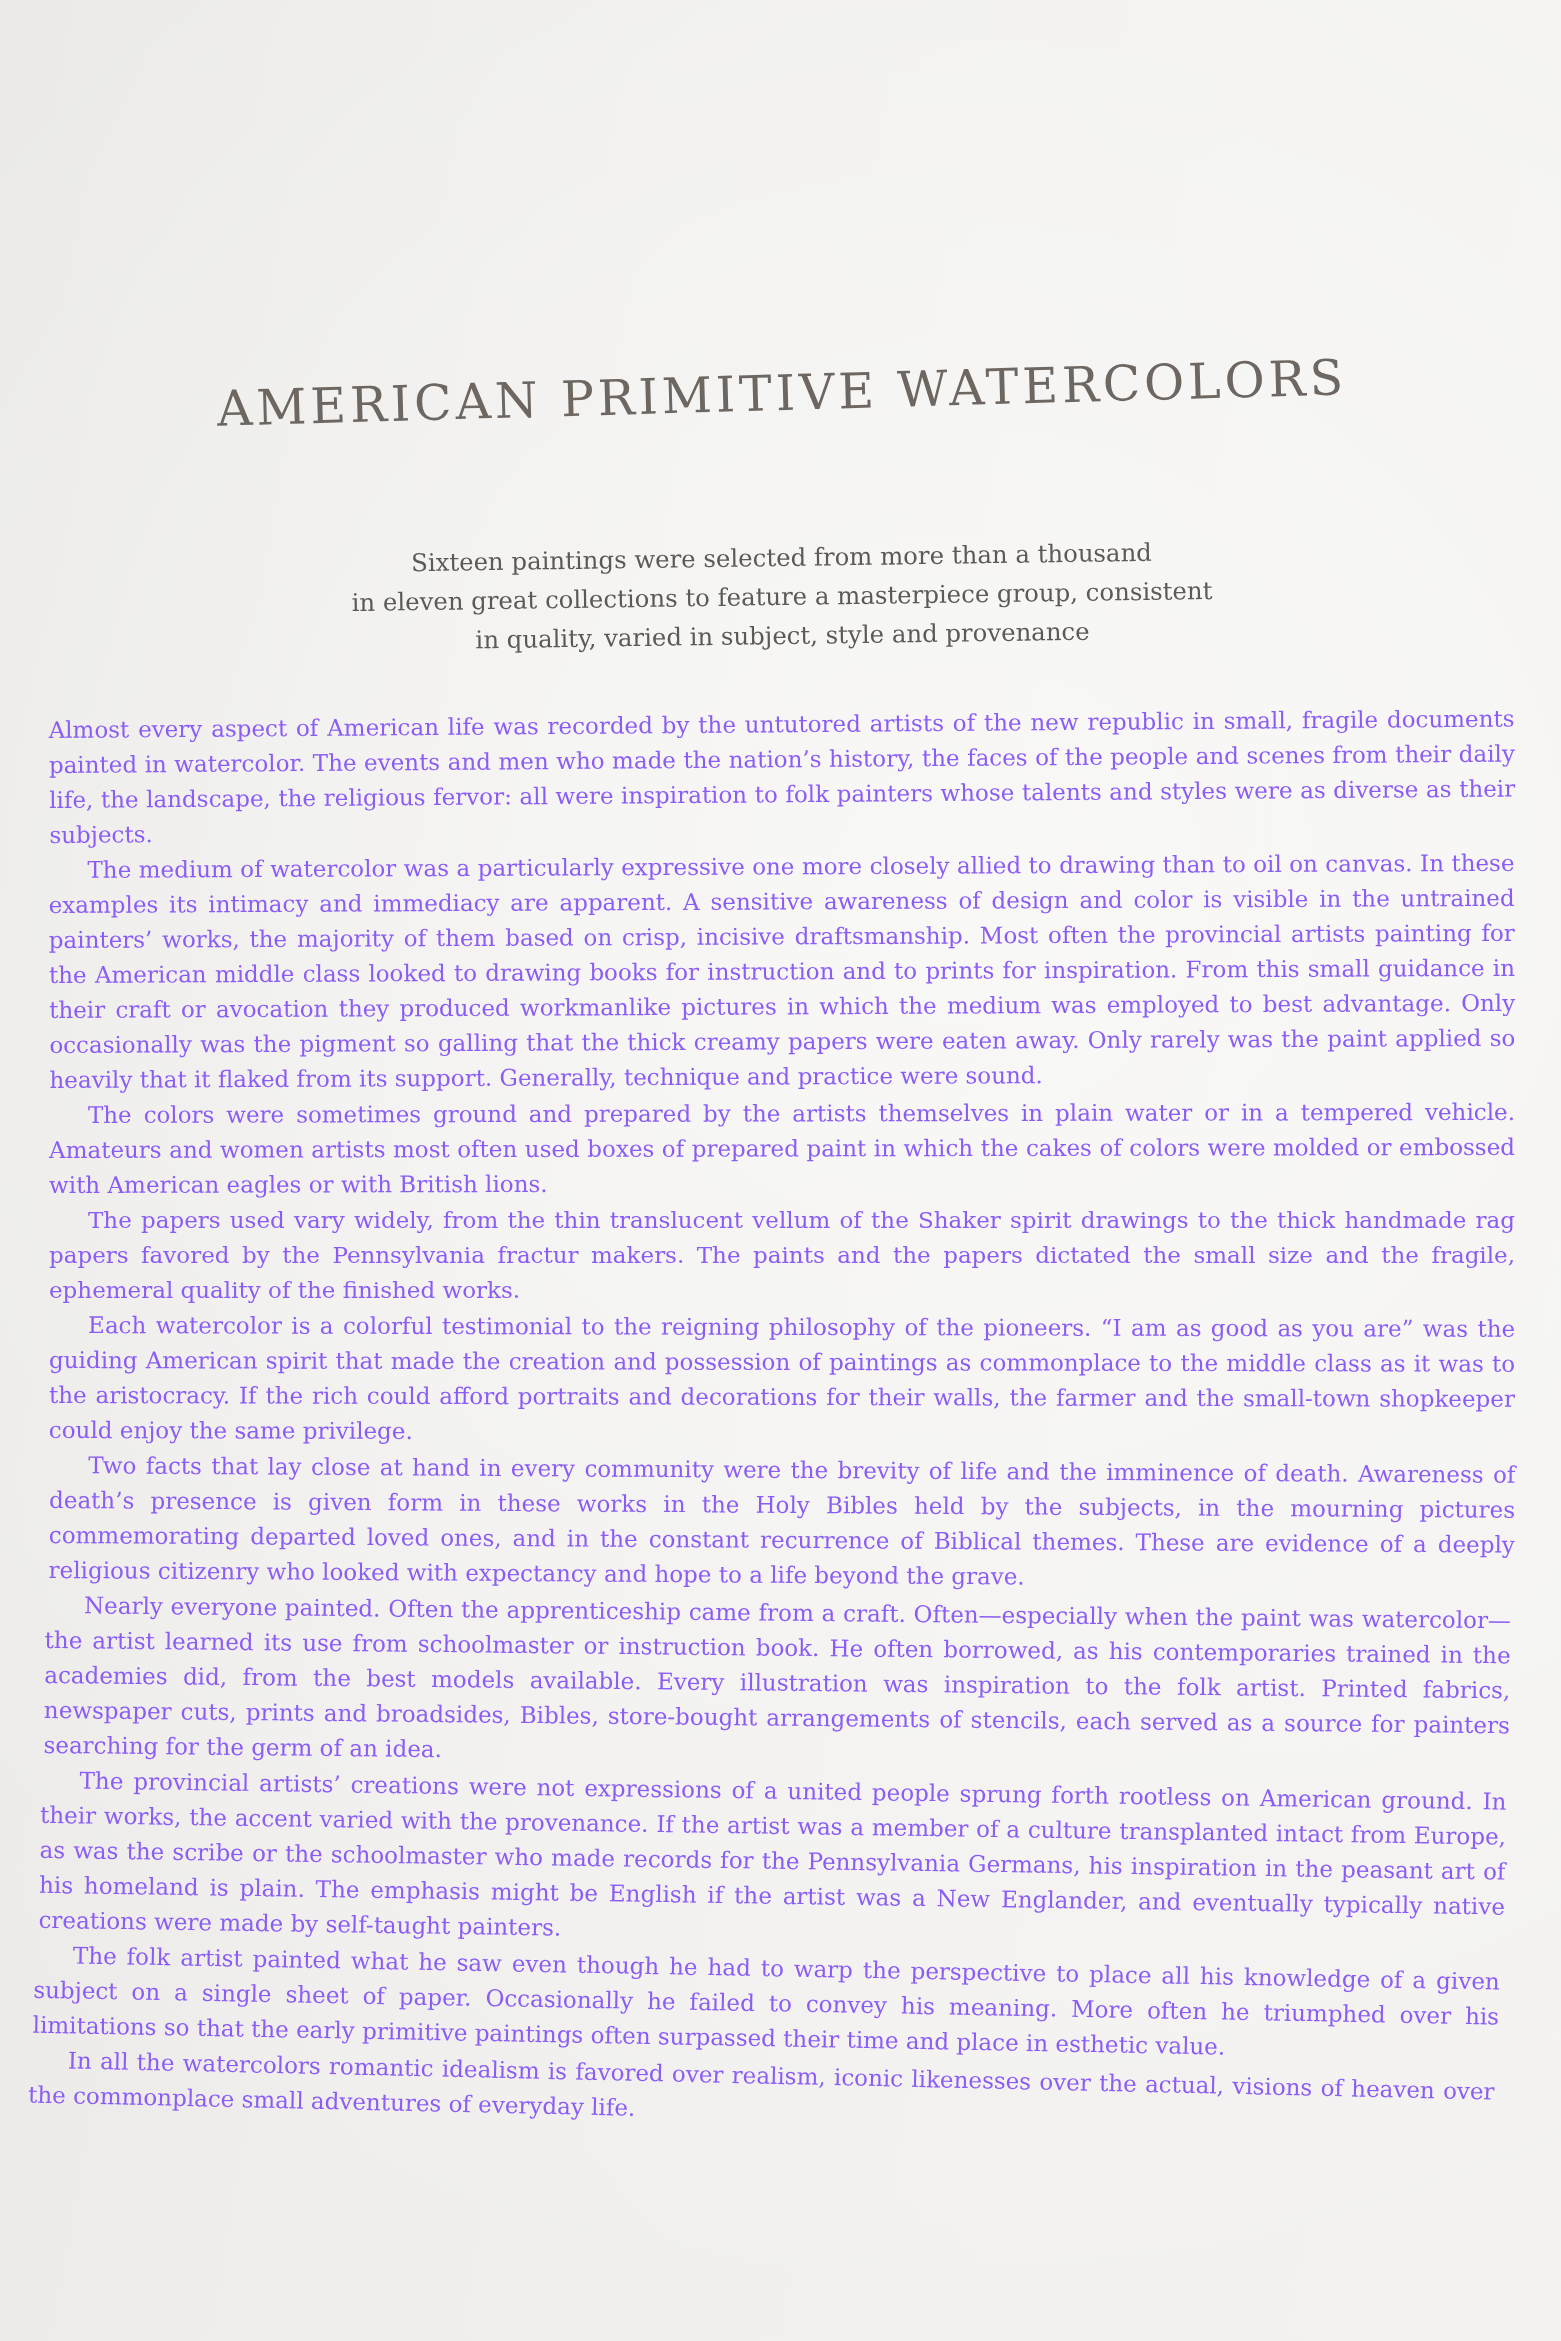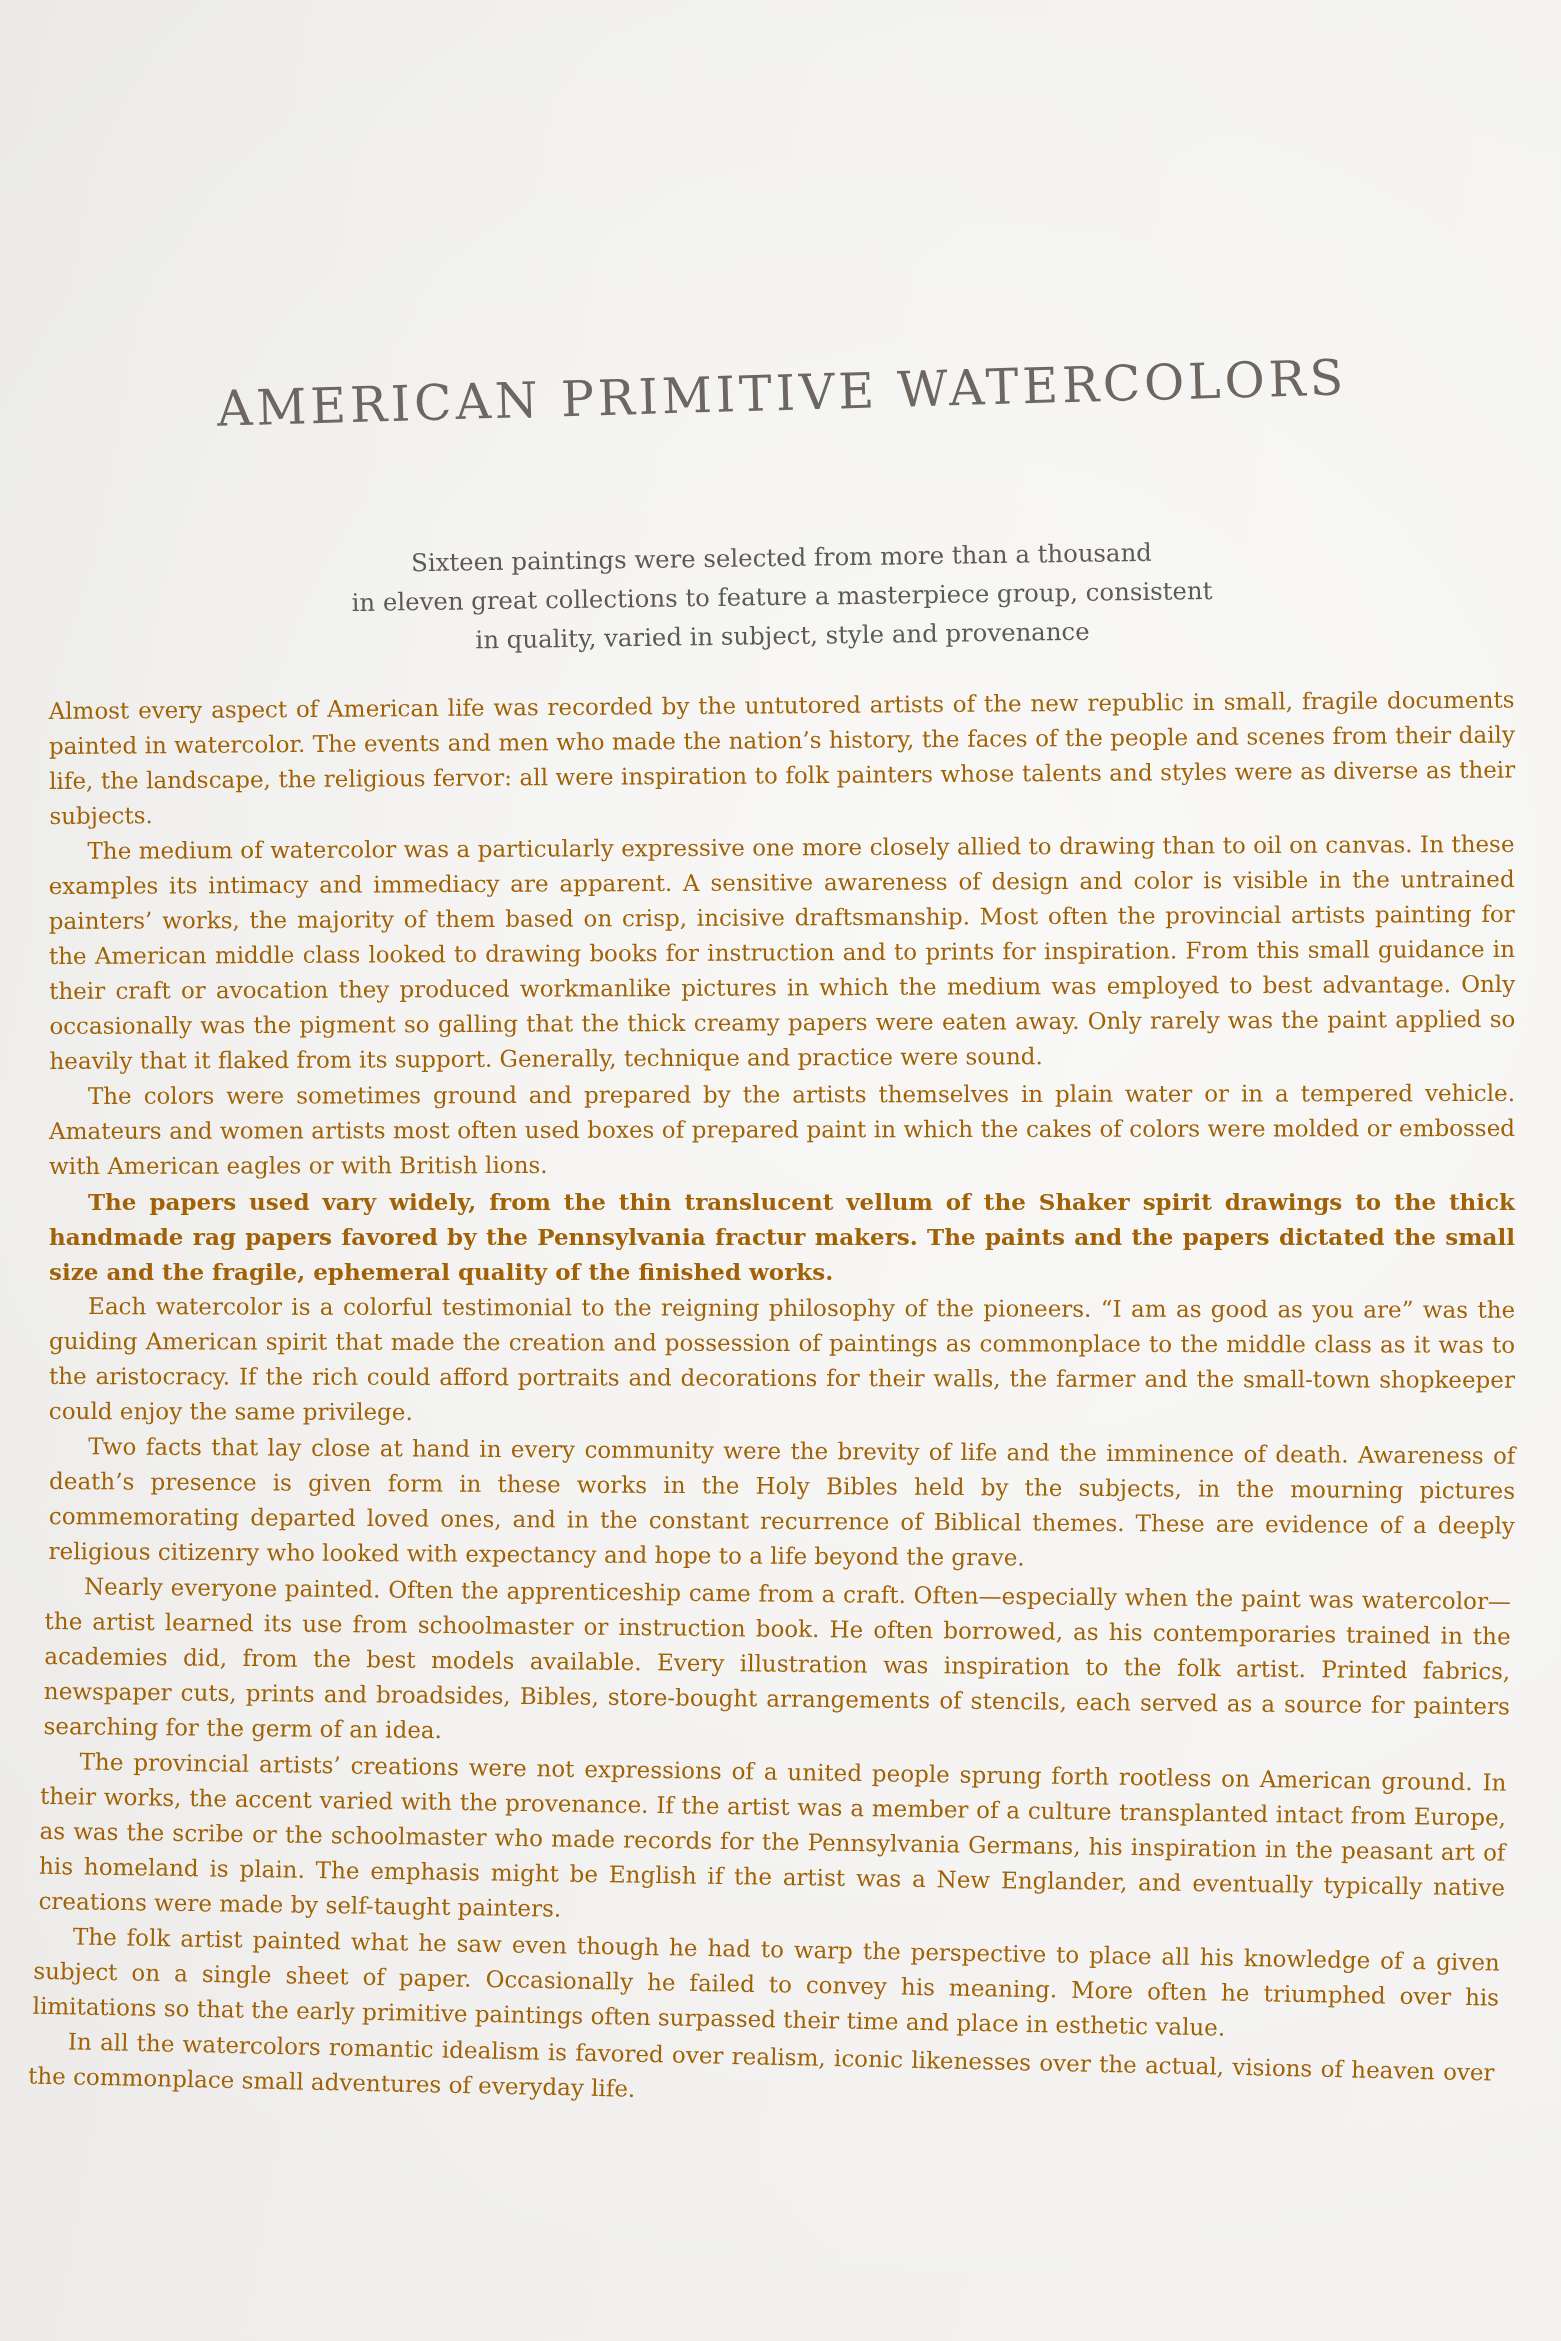--- a/index.html
+++ b/index.html
@@ -31,35 +31,35 @@
   .subtitle{
     margin-top:118px;
     text-align:center;
     color:#5d5954;
     font-size:24.4px;
     line-height:39px;
     transform:rotate(-0.8deg);
     transform-origin:50% 50%;
   }
   .bodytext{
-    margin-top:39px;
-    color:#a16207;
+    margin-top:58px;
+    color:#8b5cf6;
     font-size:23px;
     line-height:35px;
     text-align:justify;
   }
   .para{
     margin:0;
     transform-origin:0 50%;
   }
   .para + .para{ text-indent:39px; }
   .p0{transform:rotate(-0.45deg);}
   .p1{transform:rotate(-0.28deg);}
   .p2{transform:rotate(-0.12deg);}
-  .p3{transform:rotate(0deg);font-weight:bold;}
+  .p3{transform:rotate(0deg);}
   .p4{transform:rotate(0.15deg);}
   .p5{transform:rotate(0.38deg);}
   .p6{transform:rotate(0.6deg) translateX(-4.7px);}
   .p7{transform:rotate(0.85deg) translateX(-9.4px);}
   .p8{transform:rotate(1.05deg) translateX(-15.7px);}
   .p9{transform:rotate(1.25deg) translateX(-20.5px);}
 </style>
 </head>
 <body>
 

